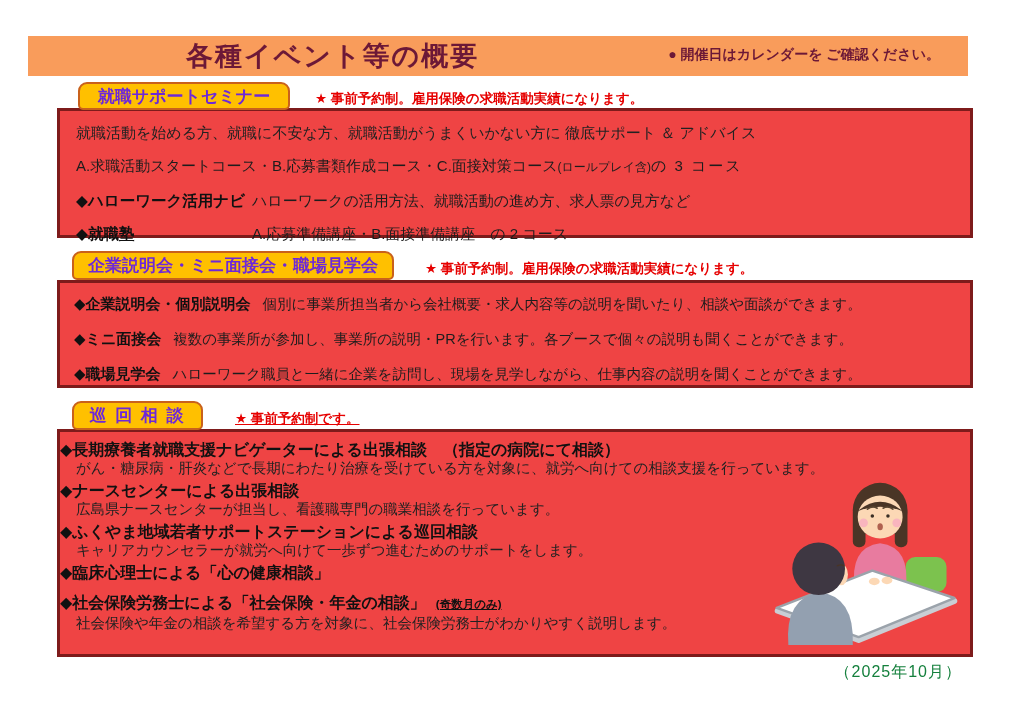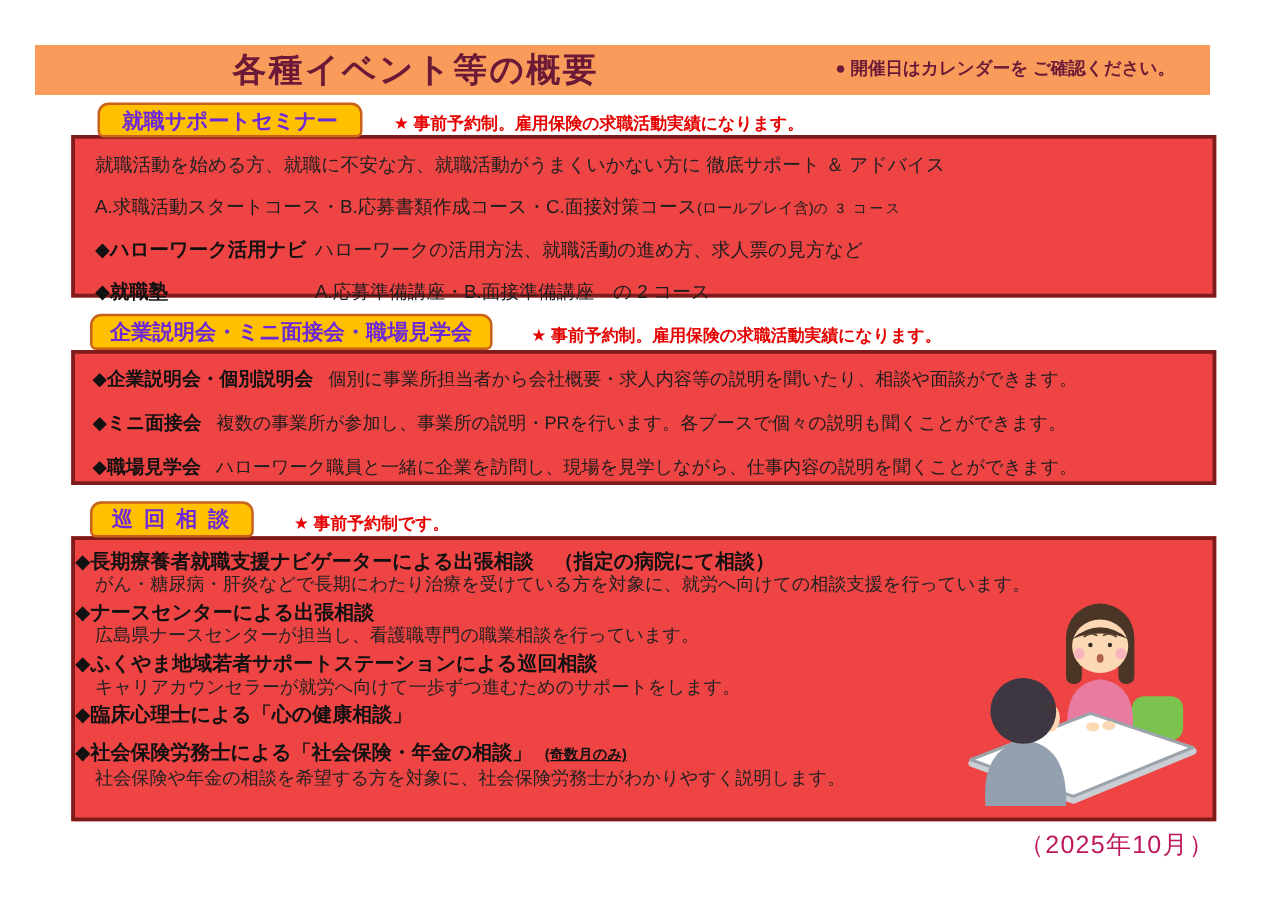--- a/index.html
+++ b/index.html
@@ -57,48 +57,48 @@
   #box1{left:57px;top:108px;width:916px;height:130px;padding:6px 14px;}
   #box2{left:57px;top:280px;width:916px;height:108px;padding:11px 12px 0 12px;}
   #box3{left:57px;top:429px;width:916px;height:228px;padding:6px 0;}
 
   #tab1{left:78px;top:82px;width:212px;height:28px;}
   #tab2{left:72px;top:251px;width:322px;height:29px;}
   #tab3{left:72px;top:401px;width:131px;height:29px;letter-spacing:2px;}
 
   #notice1{left:315px;top:90px;}
   #notice2{left:425px;top:260px;}
-  #notice3{left:235px;top:410px;}
+  #notice3{left:235px;top:410px;text-decoration:underline;}
 
   
   .s1-intro{margin:7px 0 14px 2px;font-size:15px;line-height:18px;color:#222;}
   .s1-row{display:flex;margin:0 0 14px 2px;line-height:19px;}
   .s1-label{flex:0 0 176px;font-weight:bold;font-size:15.5px;color:#111;}
   .s1-desc{font-size:15px;}
   .s1-small{font-size:12px;align-self:flex-end;padding-bottom:1px;}
-  .s1-tail{font-size:11px;letter-spacing:2px;}
+  .s1-tail{font-size:15px;letter-spacing:2px;}
 
   
   .s2-row{margin:0 0 15px 2px;font-size:14.5px;line-height:19px;}
   .s2-label{font-weight:bold;font-size:15px;color:#111;margin-right:12px;}
 
   
   .g{margin:0;}
   .g-label{margin:2px 0 1px;font-size:16px;font-weight:bold;line-height:19px;color:#111;}
   .g-small{font-size:11.5px;font-weight:bold;text-decoration:underline;margin-left:10px;}
   .g-desc{margin:0 0 4px 16px;font-size:14.5px;line-height:17px;color:#222;}
   .g-last{margin-top:11px;}
 
   
   .illust{position:absolute;left:763px;top:464px;width:205px;height:188px;z-index:2;}
 
   
   .footer-date{
-    position:absolute;right:43px;top:662px;
-    font-size:20px;color:#be185d;letter-spacing:1px;
+    position:absolute;right:53px;top:662px;
+    font-size:16px;color:#15803d;letter-spacing:1px;
   }
 </style>
 </head>
 <body>
 
 <div class="page">
 
   <div class="header-bar">
     <div class="page-title">各種イベント等の概要</div>
     <div class="calendar-note">● 開催日はカレンダーを ご確認ください。</div>

